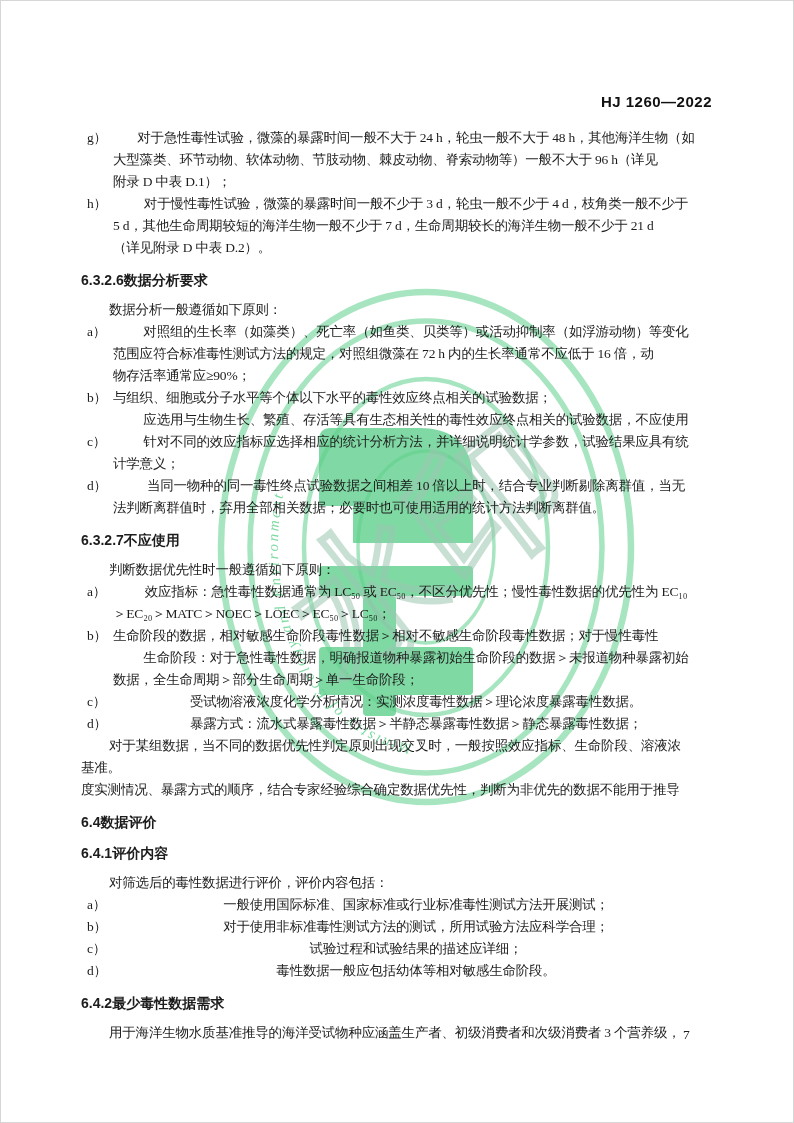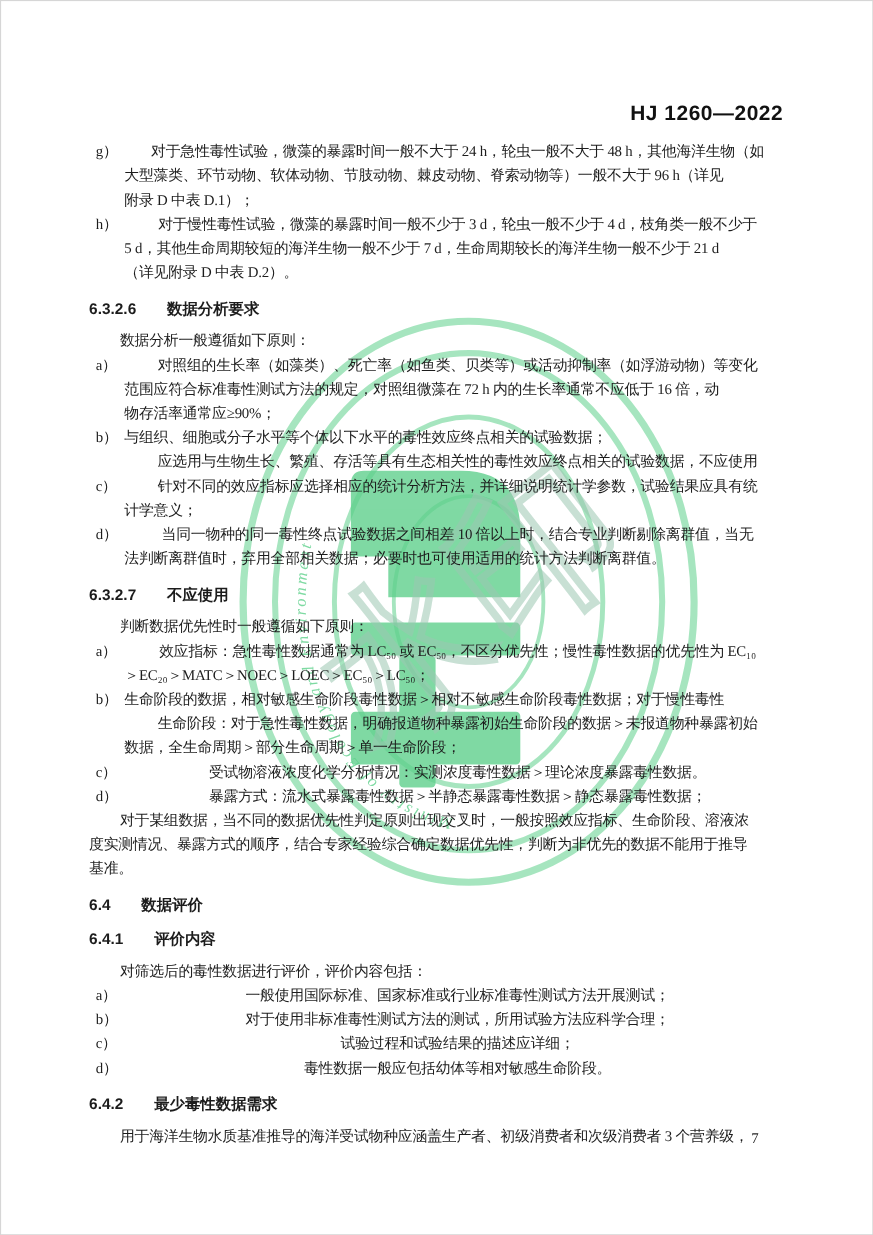--- a/index.html
+++ b/index.html
@@ -10,35 +10,35 @@
     box-sizing:border-box;
     border:1px solid #d6d6d6;
     overflow:hidden;
     font-family:"Liberation Serif","DejaVu Serif",serif;
     color:#1c1c1c;
   }
   
   .header{
     position:absolute;top:92px;right:81px;z-index:2;
     font-family:"Liberation Sans","DejaVu Sans",sans-serif;
-    font-weight:bold;font-size:19px;color:#111;
+    font-weight:bold;font-size:15px;color:#111;
     letter-spacing:0.5px;
   }
   
   .doc{
     position:absolute;left:80px;top:126px;width:633px;z-index:2;
     font-size:13.5px;line-height:22px;letter-spacing:-0.2px;
   }
   .line{white-space:nowrap;}
   .heading{
     font-family:"Liberation Sans","DejaVu Sans",sans-serif;
     font-weight:bold;font-size:14px;letter-spacing:0;
     margin:11px 0 9px 0;line-height:20px;
   }
-  .heading .h-num{margin-right:28px;}
+  .heading .h-num{margin-right:0;}
   .para{margin:0;font-family:Liberation Serif, serif;}
   .para .line.indent{text-indent:28px;}
   .list{margin:0;}
   .list-item{position:relative;margin-left:32px;}
   .li-label{position:absolute;left:-26px;top:0;}
   .list-item .line.first{text-indent:5px;text-align:center;}
   .footer-page{
     position:absolute;left:682px;top:1026px;z-index:2;
     font-size:13.5px;
   }
@@ -151,22 +151,22 @@
           <span class="li-label">c）</span>
           <div class="line first">受试物溶液浓度化学分析情况：实测浓度毒性数据＞理论浓度暴露毒性数据。</div>
         </div>
         <div class="list-item">
           <span class="li-label">d）</span>
           <div class="line first">暴露方式：流水式暴露毒性数据＞半静态暴露毒性数据＞静态暴露毒性数据；</div>
         </div>
       </div>
       <div class="para">
         <div class="line indent">对于某组数据，当不同的数据优先性判定原则出现交叉时，一般按照效应指标、生命阶段、溶液浓</div>
+        <div class="line">基准。</div>
         <div class="line">度实测情况、暴露方式的顺序，结合专家经验综合确定数据优先性，判断为非优先的数据不能用于推导</div>
-        <div class="line">基准。</div>
       </div>
       <div class="heading"><span class="h-num">6.4</span><span class="h-title">数据评价</span></div>
       <div class="heading"><span class="h-num">6.4.1</span><span class="h-title">评价内容</span></div>
       <div class="para">
         <div class="line indent">对筛选后的毒性数据进行评价，评价内容包括：</div>
       </div>
       <div class="list">
         <div class="list-item">
           <span class="li-label">a）</span>
           <div class="line first">一般使用国际标准、国家标准或行业标准毒性测试方法开展测试；</div>

